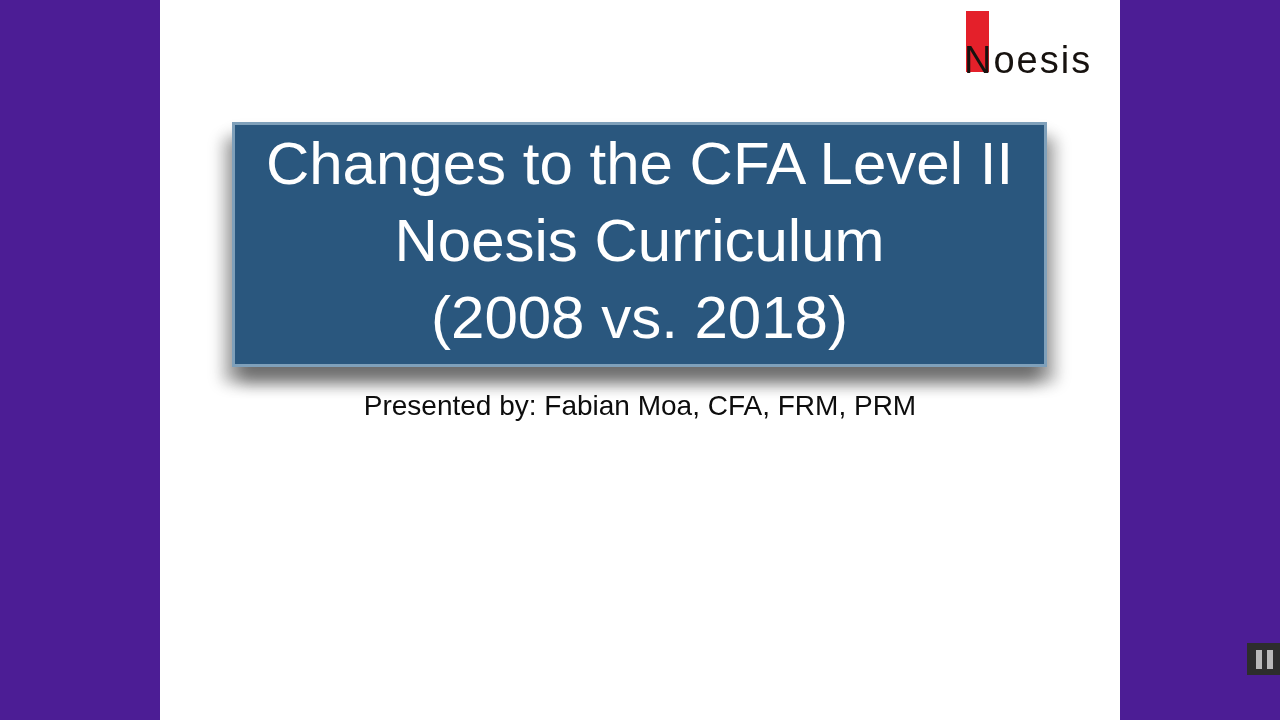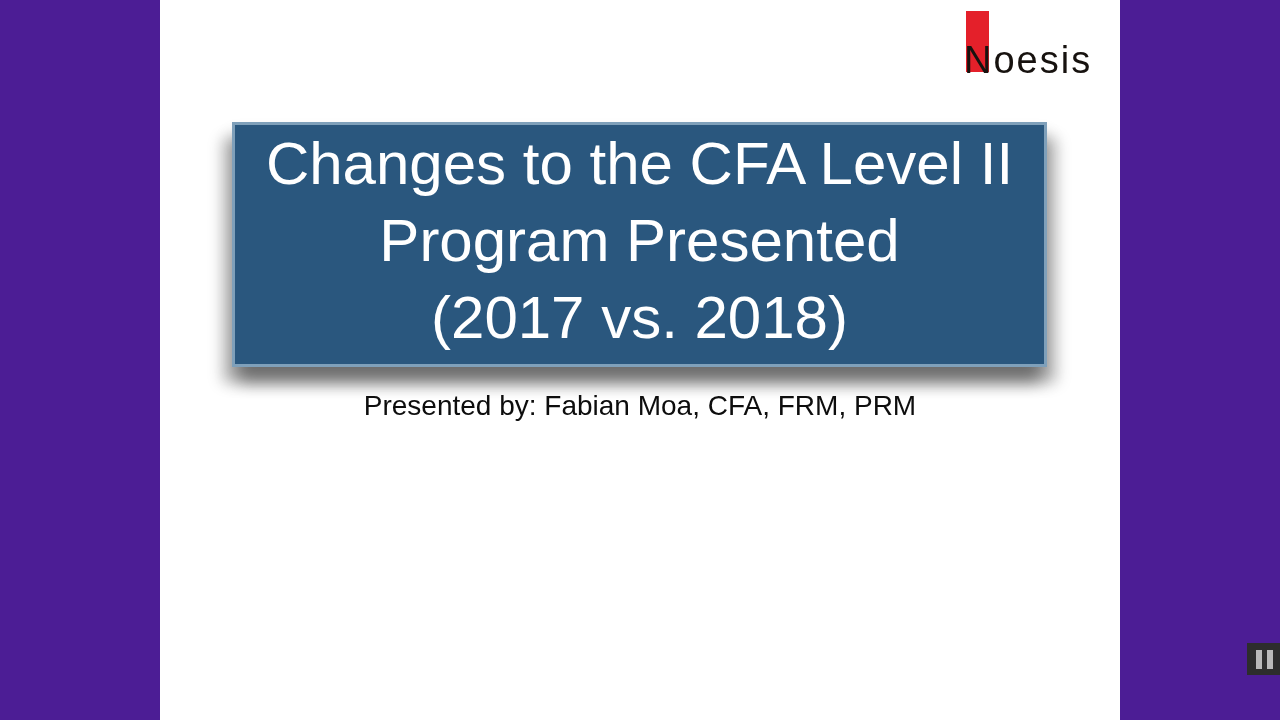--- a/index.html
+++ b/index.html
@@ -126,22 +126,22 @@
 
   <div class="slide">
 
     <div class="logo">
       <div class="logo-red"></div>
       <div class="logo-text">Noesis</div>
     </div>
 
     <div class="title-box">
       <div class="title-line">Changes to the CFA Level II</div>
-      <div class="title-line">Program Presented</div>
-      <div class="title-line">(2017 vs. 2018)</div>
+      <div class="title-line">Noesis Curriculum</div>
+      <div class="title-line">(2008 vs. 2018)</div>
     </div>
 
     <div class="presenter">Presented by: Fabian Moa, CFA, FRM, PRM</div>
 
   </div>
 
   <div class="controls">
     <div class="ctrl-btn">
       <span class="pause-glyph">
           <span></span>

